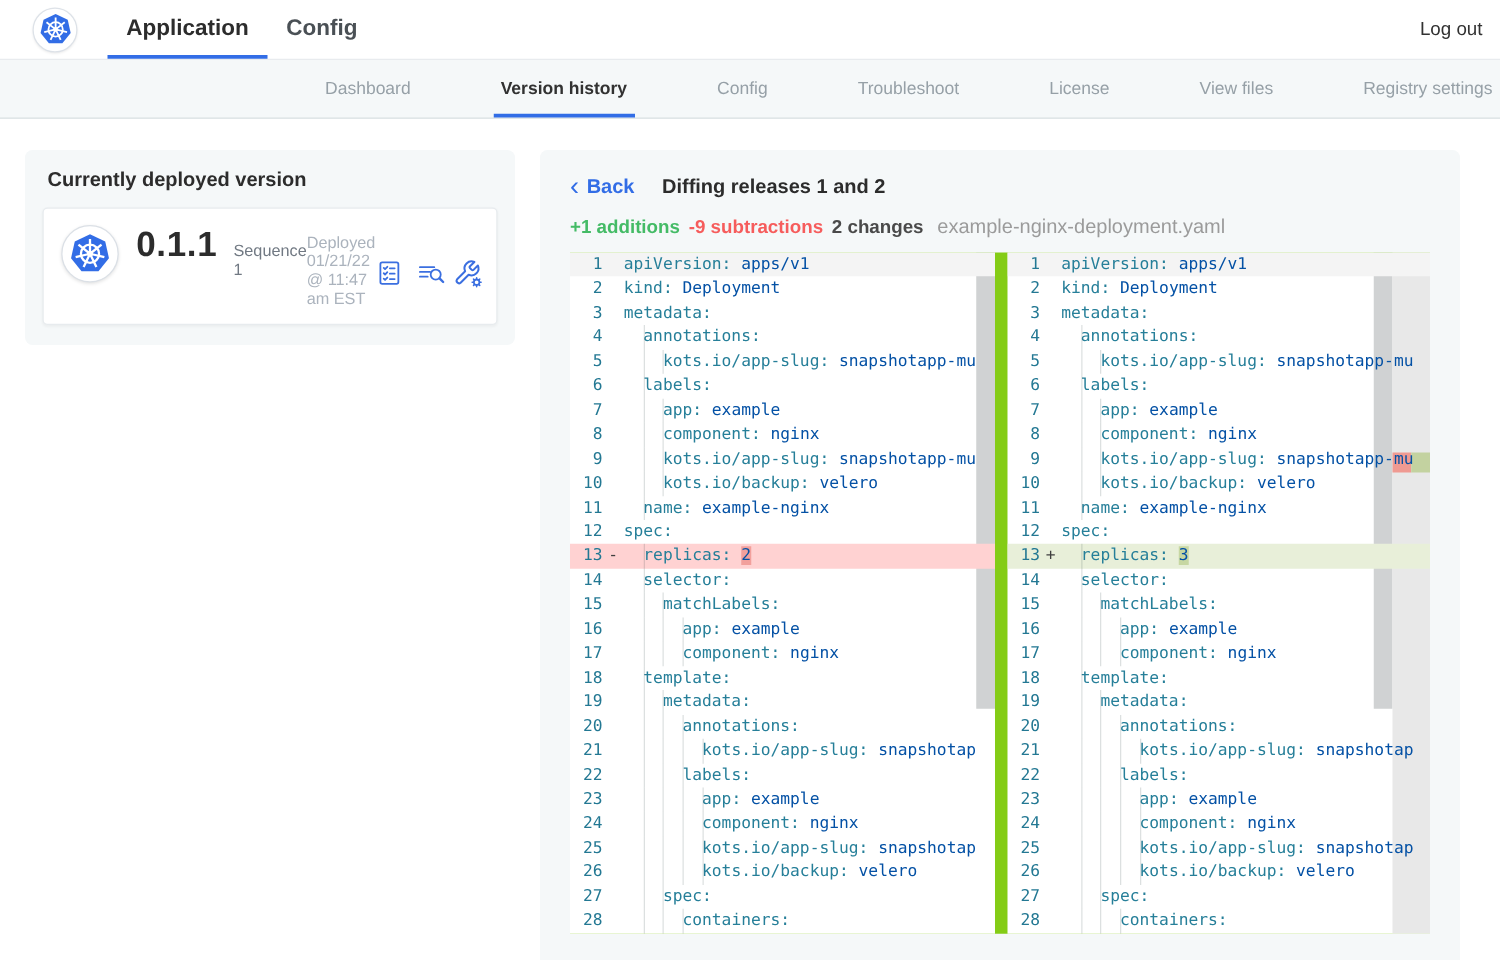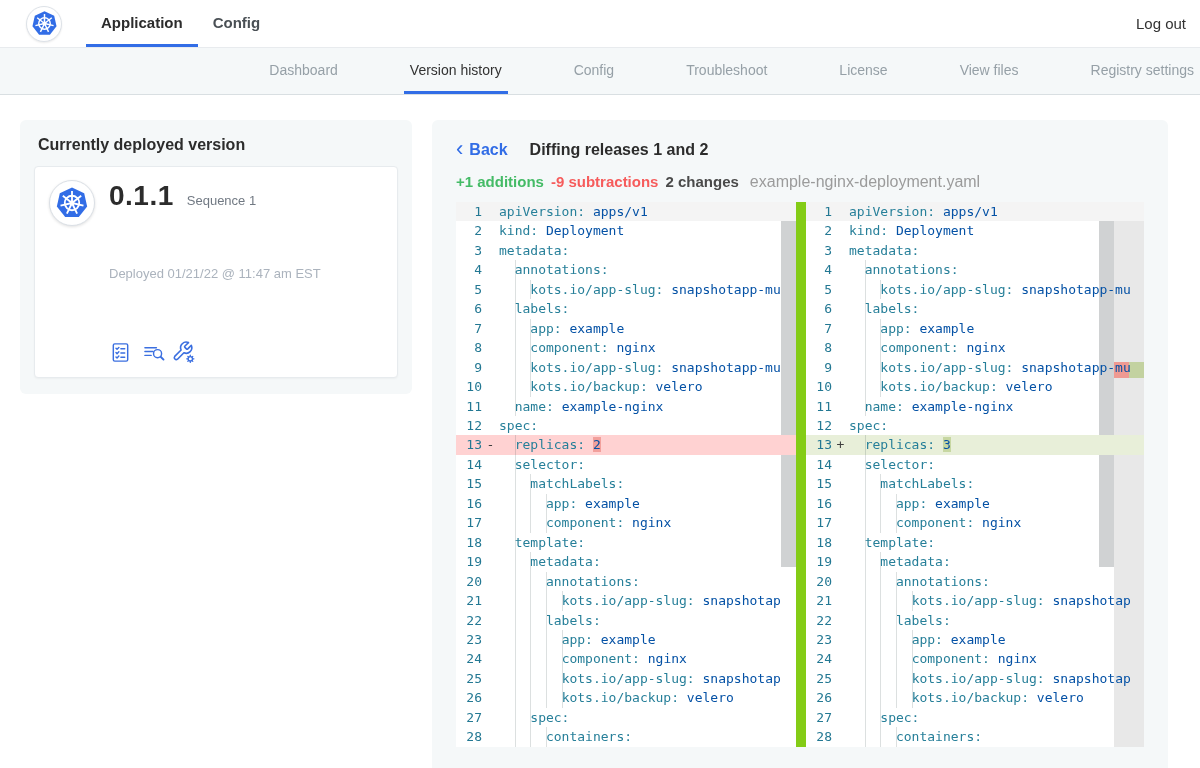--- a/index.html
+++ b/index.html
@@ -12,46 +12,46 @@
     --delbg:#ffd2d2; --delch:#f2a09c; --addbg:#e8efd9; --addch:#c7d7a2;
   }
 
   
   .navbar{ position:absolute; left:0; top:0; width:1200px; height:48px; background:#fff;
     border-bottom:1px solid #e8ebee; display:flex; align-items:stretch; z-index:5;}
   .logo-wrap{ display:flex; align-items:center; margin-left:26px; margin-right:24px;}
   .logo-circle{ width:36px; height:36px; border-radius:50%; background:#fff;
     border:1px solid #dde2e8; box-shadow:0 1px 2px rgba(0,0,0,.08);
     display:flex; align-items:center; justify-content:center;}
-  .nav-tab{ display:flex; align-items:center; padding:0 15px; font-size:15px; font-weight:700;
+  .nav-tab{ display:flex; align-items:center; padding:0 15px; font-size:18px; font-weight:700;
     color:#4a5055; border-bottom:3px solid transparent; cursor:pointer;}
   .nav-tab.active{ color:#2c2c2c; border-bottom-color:var(--accent);}
   .nav-right{ margin-left:auto; display:flex; align-items:center; gap:22px; padding-right:14px;}
   .pill-btn{ border:1.5px solid var(--accent); color:var(--accent); background:#fff;
     font-size:13px; font-weight:700; border-radius:17px; padding:7px 18px; cursor:pointer;
     font-family:inherit;}
   .logout{ font-size:15px; color:#323232; cursor:pointer;}
 
   
   .subnav{ position:absolute; left:0; top:48px; width:1200px; height:47px; background:#f5f8f9;
     border-bottom:1px solid #d9dfe2; display:flex; justify-content:flex-end; gap:60px;}
   .subtab{ display:flex; align-items:center; font-size:14px; color:#96a0a7;
     border-bottom:3px solid transparent; cursor:pointer; padding:0 6px;}
-  .subtab.active{ color:#323232; font-weight:400; border-bottom-color:var(--accent);}
+  .subtab.active{ color:#323232; font-weight:700; border-bottom-color:var(--accent);}
 
   
   .left-card{ position:absolute; left:20px; top:120px; width:392px; background:#f5f8f9;
     border-radius:6px; padding:14px 14px 16px 14px;}
   .left-card h2{ font-size:16px; font-weight:700; color:#2c2c2c; margin:2px 2px 12px 4px;}
   .version-card{ background:#fff; border:1px solid #e7ebee; border-radius:4px;
     box-shadow:0 1px 2px rgba(0,0,0,.04); padding:13px 14px; display:flex; gap:14px;}
   .badge-circle{ width:46px; height:46px; border-radius:50%; background:#fff;
     border:1px solid #dbe0e6; box-shadow:0 1px 3px rgba(0,0,0,.12);
     display:flex; align-items:center; justify-content:center; flex:0 0 auto;}
-  .vc-body{ display:flex; flex-direction:column;gap:48px;}
+  .vc-body{ display:flex; }
   .vrow{ display:flex; align-items:baseline; gap:13px;}
   .vnum{ font-size:28px; font-weight:700; color:#2c2c2c; letter-spacing:.5px;}
   .vseq{ font-size:13px; color:#717983;}
   .vdeployed{ font-size:13px; color:#abb3bd; margin-top:6px;}
   .vicons{ display:flex; align-items:center; margin-top:11px;}
   .vicon{ cursor:pointer; display:inline-flex;}
   .vicon + .vicon{ margin-left:10px;}
   .vicon.tight{ margin-left:4px;}
 
   

